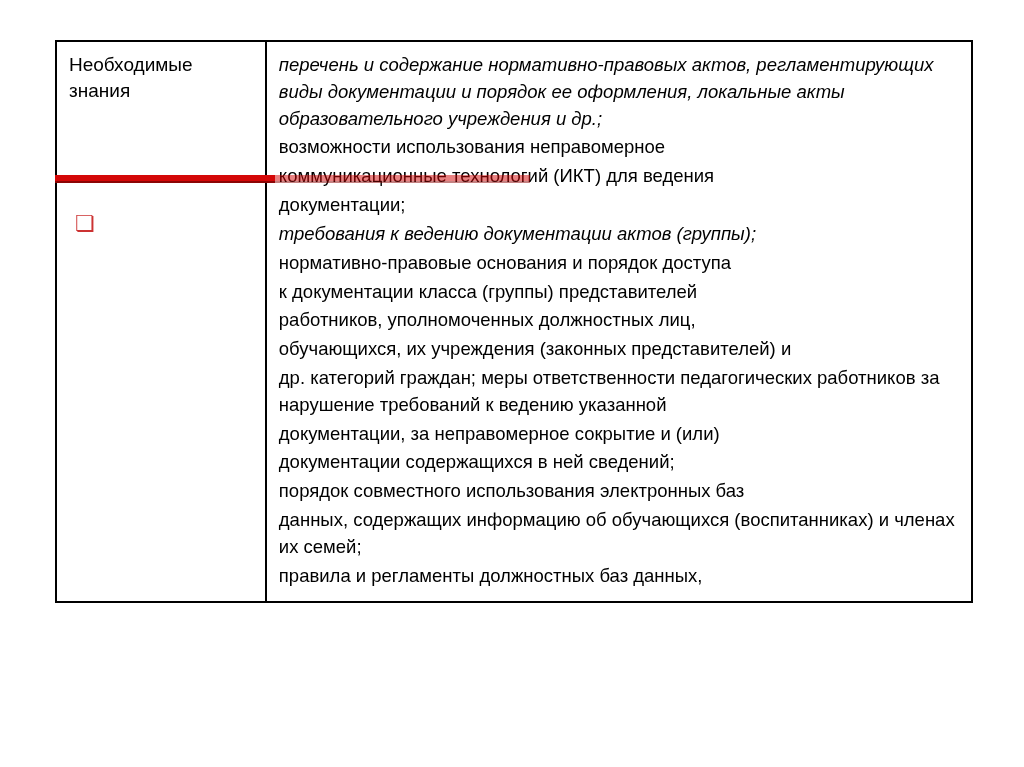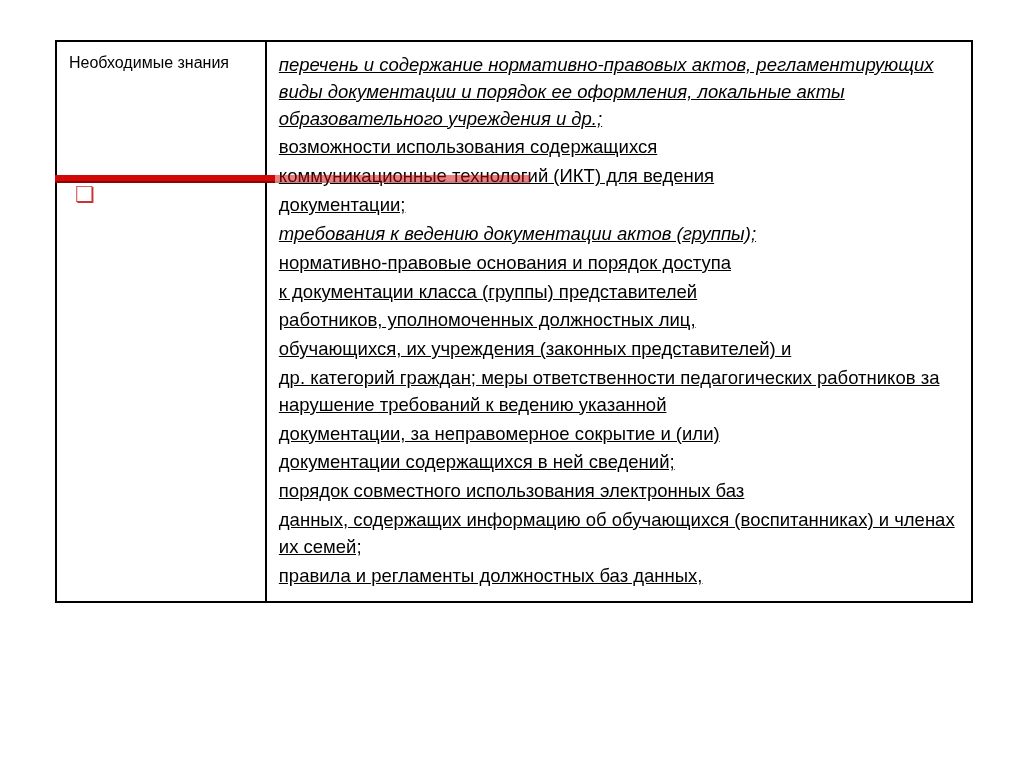--- a/index.html
+++ b/index.html
@@ -33,38 +33,37 @@
       vertical-align: top;
       padding: 10px 12px;
     }
     .left-col {
       width: 208px;
     }
     .right-col {
       width: 700px;
     }
     .heading-label {
-      font-size: 16px;
+      font-size: 19px;
       color: #000;
       font-weight: normal;
       line-height: 1.35;
     }
     .bullet-box {
       margin-top: 110px;
       margin-left: 6px;
       font-family: "Wingdings", "Segoe UI Symbol", sans-serif;
       font-size: 22px;
       color: #cc3333;
       line-height: 1;
     }
     .content {
       font-size: 18.5px;
       color: #000;
       line-height: 1.45;
-      text-decoration: underline;
     }
     .content p {
       margin-bottom: 2px;
     }
     .italic {
       font-style: italic;
     }
     .red-bar {
       position: absolute;
       left: 55px;
@@ -93,21 +92,21 @@
   <table class="outer-table">
     <tbody>
         <tr>
       <td class="left-col">
         <div class="heading-label">Необходимые знания</div>
         <div class="bullet-box">❏</div>
       </td>
       <td class="right-col">
         <div class="content">
           <p class="italic">перечень и содержание нормативно-правовых актов, регламентирующих виды документации и порядок ее оформления, локальные акты образовательного учреждения и др.;</p>
-          <p>возможности использования содержащихся</p>
+          <p>возможности использования неправомерное</p>
           <p>коммуникационные технологий (ИКТ) для ведения</p>
           <p>документации;</p>
           <p class="italic">требования к ведению документации актов (группы);</p>
           <p>нормативно-правовые основания и порядок доступа</p>
           <p>к документации класса (группы) представителей</p>
           <p>работников, уполномоченных должностных лиц,</p>
           <p>обучающихся, их учреждения (законных представителей) и</p>
           <p>др. категорий граждан; меры ответственности педагогических работников за нарушение требований к ведению указанной</p>
           <p>документации, за неправомерное сокрытие и (или)</p>
           <p>документации содержащихся в ней сведений;</p>

